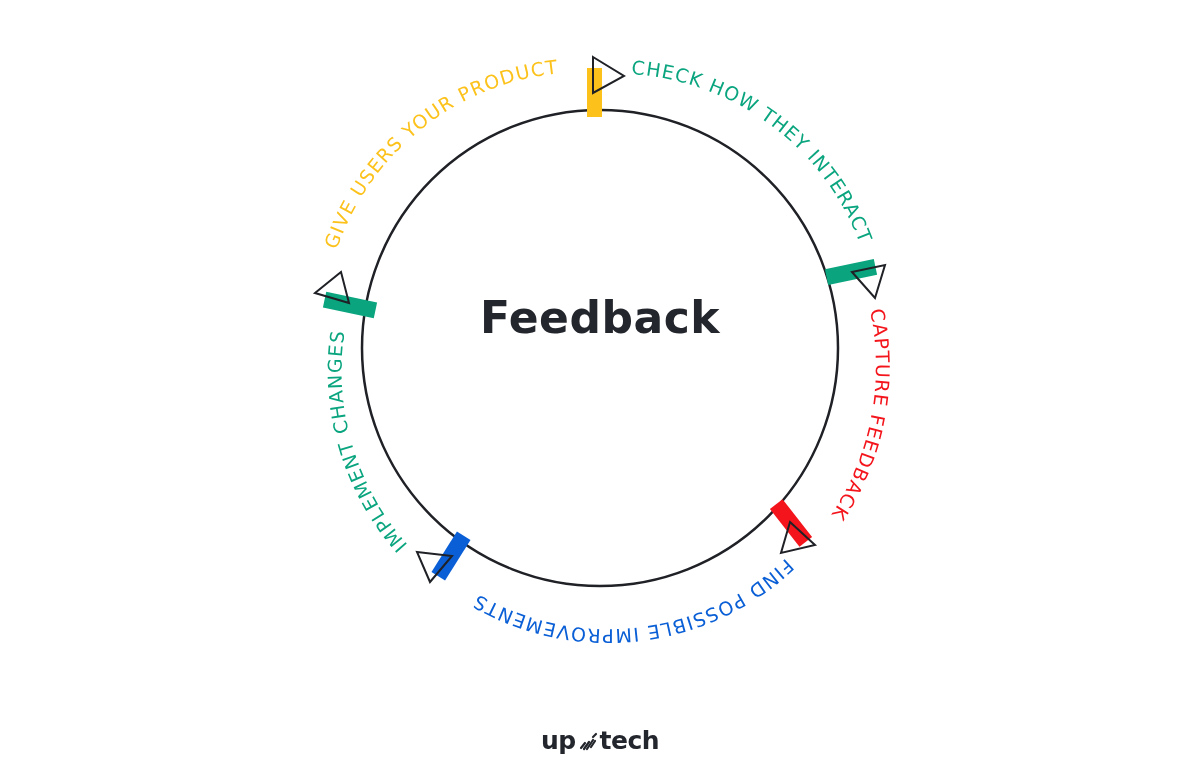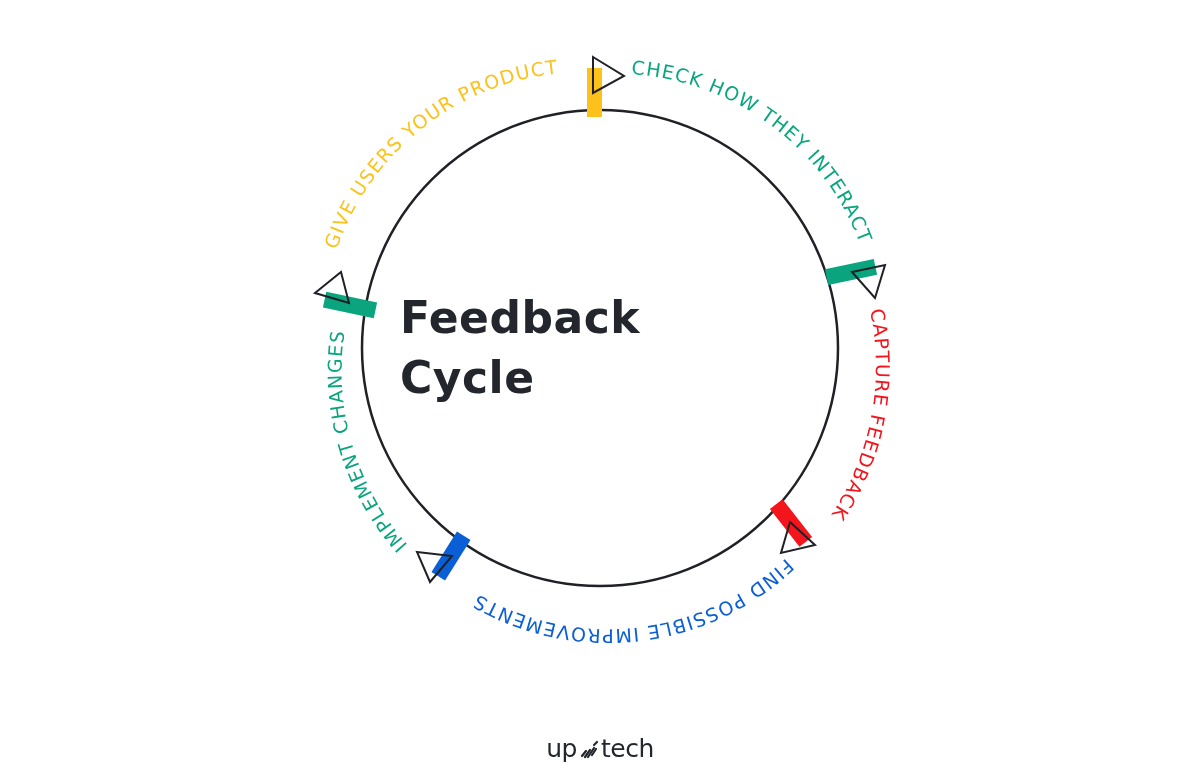--- a/index.html
+++ b/index.html
@@ -25,44 +25,43 @@
       font-family: "DejaVu Sans", "Liberation Sans", sans-serif;
       font-size: 19px;
       letter-spacing: 1.2px;
       font-weight: 400;
     }
     .center-title {
       position: absolute;
       left: 400px;
       top: 288px;
       width: 400px;
-      text-align: left;
+      text-align: center;
       color: #23262c;
       font-family: "DejaVu Sans", "Liberation Sans", sans-serif;
       font-weight: 700;
       font-size: 44px;
       line-height: 60px;
       letter-spacing: 0.5px;
     }
     .center-title div { white-space: nowrap; }
     .logo {
       position: absolute;
       left: 520px;
       top: 720px;
       width: 160px;
       height: 40px;
       display: flex;
       align-items: center;
       justify-content: center;
       color: #23262c;
       font-family: "DejaVu Sans", "Liberation Sans", sans-serif;
-      font-weight: 400;
+      font-weight: 700;
       font-size: 25px;
       letter-spacing: -0.5px;
-      margin-top: 8px;
     }
     .logo .mark {
       display: inline-block;
       width: 22px;
       height: 22px;
       margin: 0 1px;
     }
   </style>
 </head>
 <body>
@@ -117,21 +116,20 @@
   </g>
 
   <g>
     <rect x="324" y="297" width="52" height="16" fill="#0aa57f" transform="rotate(12 350 305)"></rect>
     <polygon points="315,293 341,272 349,303" fill="none" stroke="#1f2126" stroke-width="2"></polygon>
   </g>
 </svg>
 
 <div class="center-title">
   <div>Feedback</div>
-  <div>Cycle</div>
 </div>
 
 <div class="logo">
   <span>up</span>
   <svg class="mark" viewBox="0 0 22 22">
     <g stroke="#23262c" stroke-width="2.2" stroke-linecap="round" fill="none">
       <line x1="4" y1="19" x2="8" y2="14"></line>
       <line x1="7" y1="20" x2="12" y2="13"></line>
       <line x1="10" y1="20" x2="16" y2="11"></line>
       <line x1="14" y1="18" x2="18" y2="12"></line>

